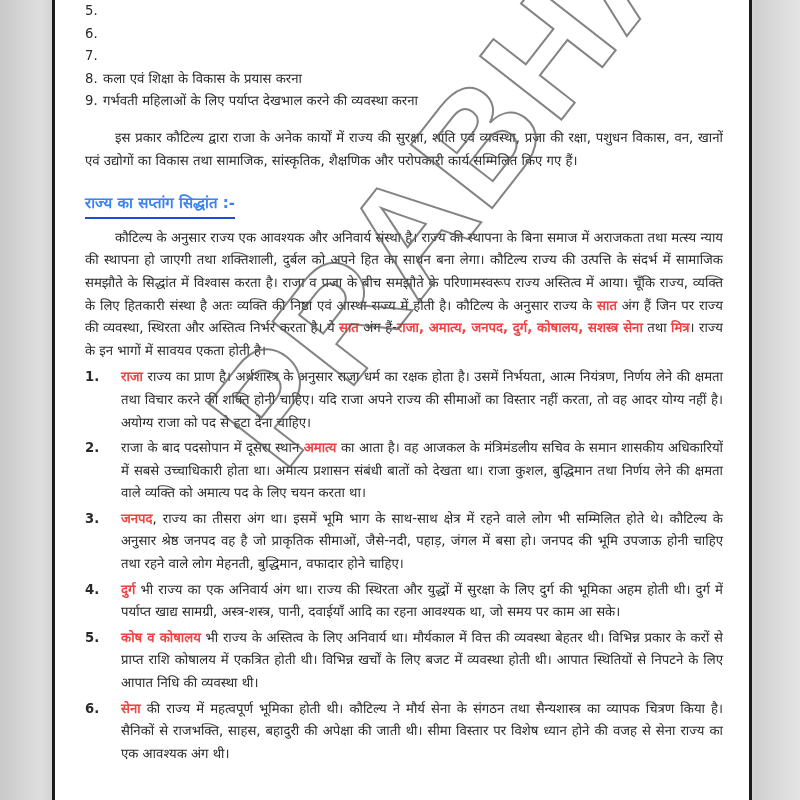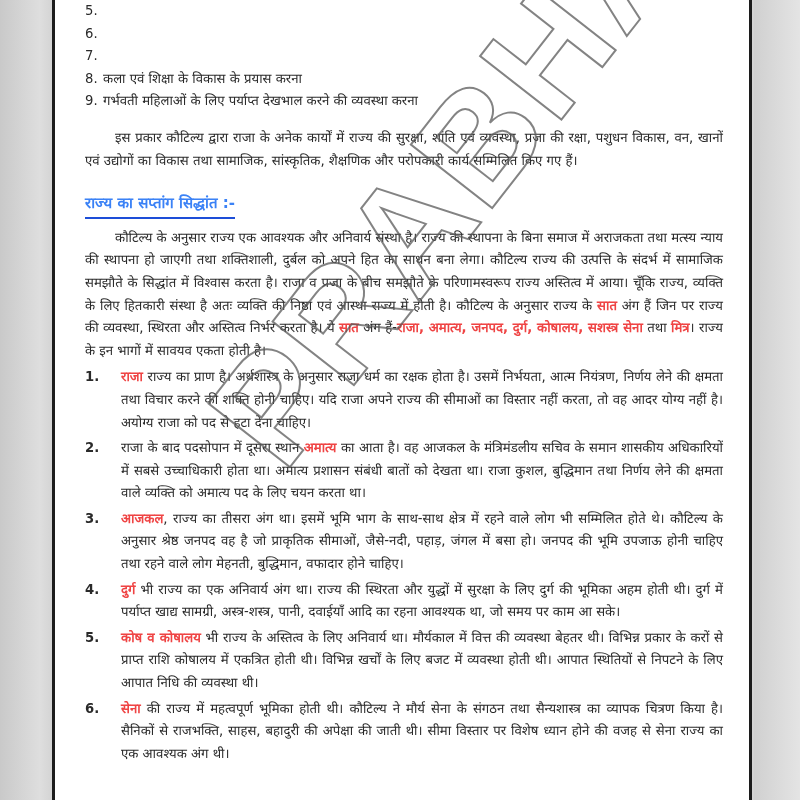--- a/index.html
+++ b/index.html
@@ -102,21 +102,21 @@
       <li>
           <span class="num">1.</span>
           <span class="body"><b>राजा</b><span> राज्य का प्राण है। अर्थशास्त्र के अनुसार राजा धर्म का रक्षक होता है। उसमें निर्भयता, आत्म नियंत्रण, निर्णय लेने की क्षमता तथा विचार करने की शक्ति होनी चाहिए। यदि राजा अपने राज्य की सीमाओं का विस्तार नहीं करता, तो वह आदर योग्य नहीं है। अयोग्य राजा को पद से हटा देना चाहिए।</span></span>
         </li>
       <li>
           <span class="num">2.</span>
           <span class="body"><span>राजा के बाद पदसोपान में दूसरा स्थान </span><b>अमात्य</b><span> का आता है। वह आजकल के मंत्रिमंडलीय सचिव के समान शासकीय अधिकारियों में सबसे उच्चाधिकारी होता था। अमात्य प्रशासन संबंधी बातों को देखता था। राजा कुशल, बुद्धिमान तथा निर्णय लेने की क्षमता वाले व्यक्ति को अमात्य पद के लिए चयन करता था।</span></span>
         </li>
       <li>
           <span class="num">3.</span>
-          <span class="body"><b>आजकल</b><span>, राज्य का तीसरा अंग था। इसमें भूमि भाग के साथ-साथ क्षेत्र में रहने वाले लोग भी सम्मिलित होते थे। कौटिल्य के अनुसार श्रेष्ठ जनपद वह है जो प्राकृतिक सीमाओं, जैसे-नदी, पहाड़, जंगल में बसा हो। जनपद की भूमि उपजाऊ होनी चाहिए तथा रहने वाले लोग मेहनती, बुद्धिमान, वफादार होने चाहिए।</span></span>
+          <span class="body"><b>जनपद</b><span>, राज्य का तीसरा अंग था। इसमें भूमि भाग के साथ-साथ क्षेत्र में रहने वाले लोग भी सम्मिलित होते थे। कौटिल्य के अनुसार श्रेष्ठ जनपद वह है जो प्राकृतिक सीमाओं, जैसे-नदी, पहाड़, जंगल में बसा हो। जनपद की भूमि उपजाऊ होनी चाहिए तथा रहने वाले लोग मेहनती, बुद्धिमान, वफादार होने चाहिए।</span></span>
         </li>
       <li>
           <span class="num">4.</span>
           <span class="body"><b>दुर्ग</b><span> भी राज्य का एक अनिवार्य अंग था। राज्य की स्थिरता और युद्धों में सुरक्षा के लिए दुर्ग की भूमिका अहम होती थी। दुर्ग में पर्याप्त खाद्य सामग्री, अस्त्र-शस्त्र, पानी, दवाईयाँ आदि का रहना आवश्यक था, जो समय पर काम आ सके।</span></span>
         </li>
       <li>
           <span class="num">5.</span>
           <span class="body"><b>कोष व कोषालय</b><span> भी राज्य के अस्तित्व के लिए अनिवार्य था। मौर्यकाल में वित्त की व्यवस्था बेहतर थी। विभिन्न प्रकार के करों से प्राप्त राशि कोषालय में एकत्रित होती थी। विभिन्न खर्चों के लिए बजट में व्यवस्था होती थी। आपात स्थितियों से निपटने के लिए आपात निधि की व्यवस्था थी।</span></span>
         </li>
       <li>

